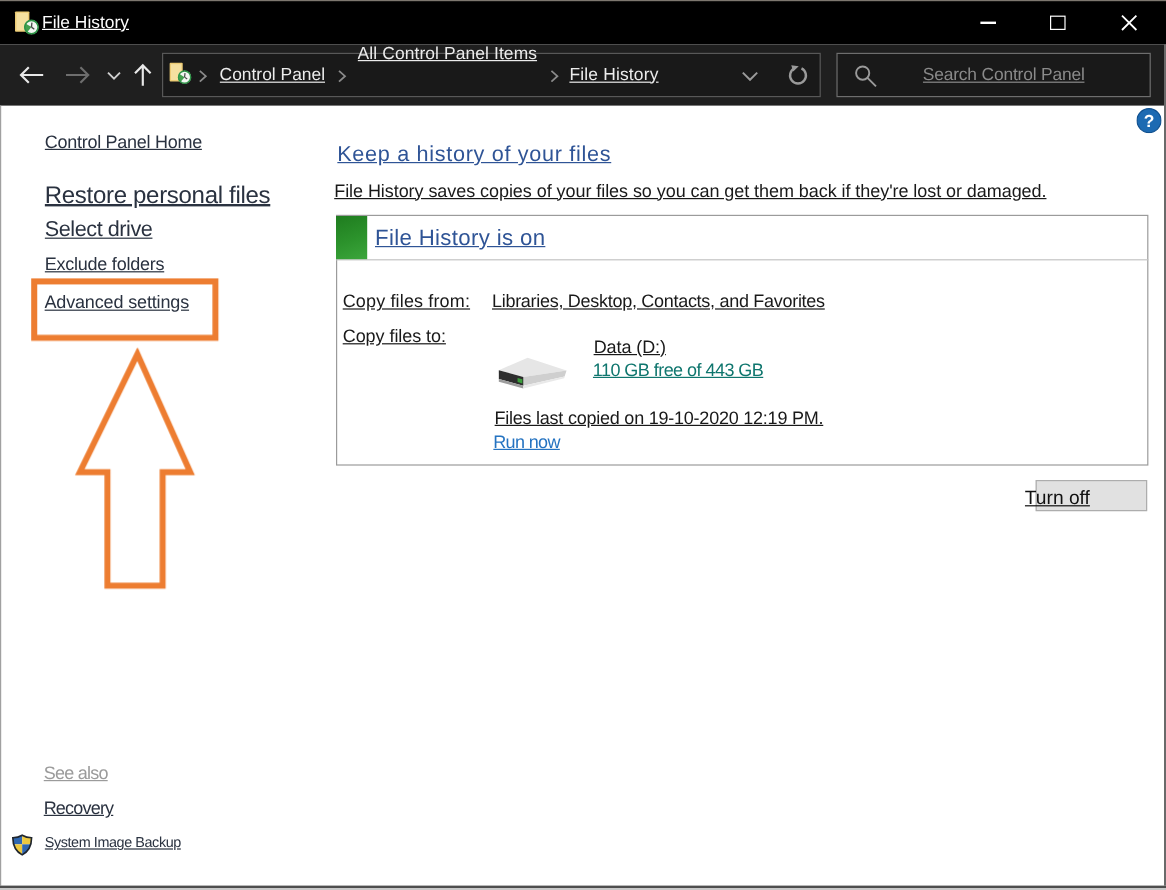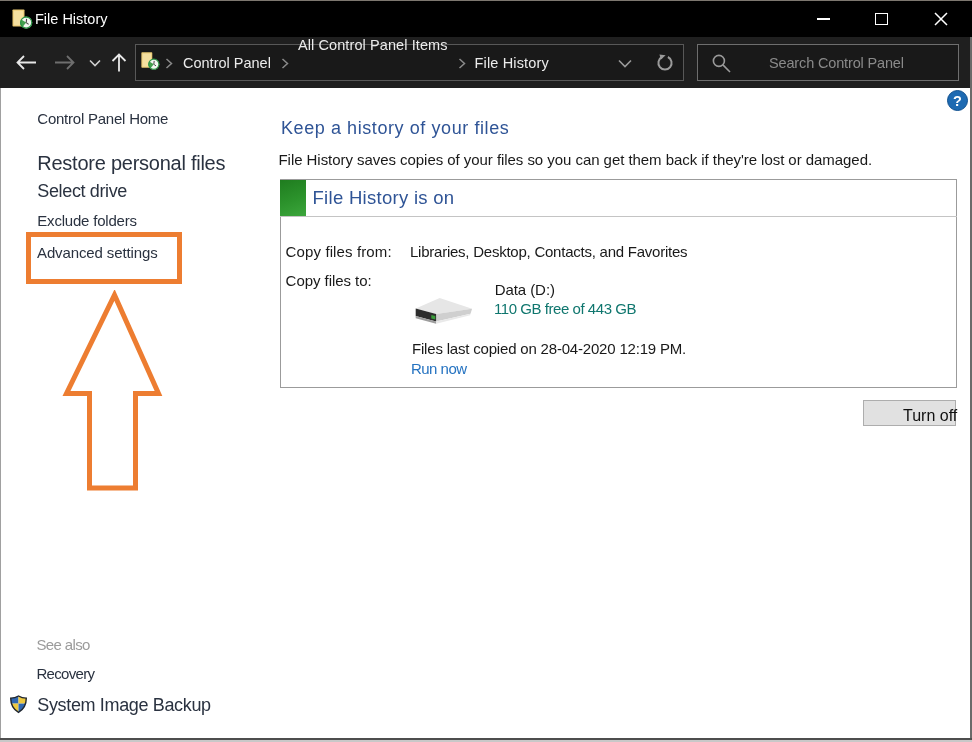--- a/index.html
+++ b/index.html
@@ -1,19 +1,19 @@
 <!DOCTYPE html>
 <html><head>
 <meta charset="utf-8">
 <style>
   html,body{margin:0;padding:0;}
   body{width:972px;height:742px;position:relative;background:#fff;
        font-family:"Liberation Sans",sans-serif;overflow:hidden;}
   .abs{position:absolute;}
-  .t{position:absolute;white-space:nowrap;line-height:1;transform:translateZ(0);}
+  .t{position:absolute;white-space:nowrap;line-height:1;transform:translateZ(0);text-decoration:underline;}
 </style>
 </head>
 <body>
 
 <div class="abs" style="left:0;top:0;width:972px;height:37px;background:#000;border-top:1px solid #7d776f;box-sizing:border-box;"></div>
 
 <svg class="abs" style="left:11px;top:8px" width="22" height="22" viewBox="0 0 22 22">
   <rect x="1.5" y="1.5" width="12" height="17" rx="0.8" fill="#eccb74"></rect>
   <rect x="2.7" y="2.7" width="9.6" height="14.6" fill="#f5e0a0"></rect>
   <circle cx="15.2" cy="14.6" r="5.9" fill="#f2f7f2"></circle>
@@ -98,21 +98,21 @@
   <text x="10.5" y="15.6" font-family="Liberation Sans" font-size="14.5" font-weight="bold" fill="#fff" text-anchor="middle">?</text>
 </svg>
 
 <div class="t" id="sb0" style="left:37.3px;top:110.5px;font-size:15px;color:#2a3240;letter-spacing:-0.23px;">Control Panel Home</div>
 <div class="t" id="sb1" style="left:37.3px;top:152.8px;letter-spacing:-0.25px;font-size:20px;color:#2a3240;">Restore personal files</div>
 <div class="t" id="sb2" style="left:37.3px;top:181.8px;font-size:18px;color:#2a3240;letter-spacing:-0.36px;">Select drive</div>
 <div class="t" id="sb3" style="left:37.3px;top:212.7px;font-size:15px;color:#2a3240;letter-spacing:-0.2px;">Exclude folders</div>
 <div class="t" id="sb4" style="left:37px;top:245px;font-size:15px;color:#2a3240;letter-spacing:-0.12px;">Advanced settings</div>
 <div class="t" id="see" style="left:36.4px;top:637.4px;letter-spacing:-0.63px;font-size:15px;color:#9b9b9b;">See also</div>
 <div class="t" id="rec" style="left:36.4px;top:666.1px;letter-spacing:-0.67px;font-size:15px;color:#2a3240;">Recovery</div>
-<div class="t" id="sib" style="left:37.3px;top:696.4px;letter-spacing:-0.35px;font-size:18px;color:#2a3240;">System Image Backup</div>
+<div class="t" id="sib" style="left:37.3px;top:696.4px;letter-spacing:-0.35px;font-size:12px;color:#2a3240;">System Image Backup</div>
 
 <svg class="abs" style="left:9px;top:695px" width="19" height="20" viewBox="0 0 19 20">
   <defs>
     <clipPath id="sh">
         <path d="M9.5 1 C11.8 2.4 14.8 3.1 17.3 3.1 C17.3 9.5 15 14.4 9.5 17.4 C4 14.4 1.7 9.5 1.7 3.1 C4.2 3.1 7.2 2.4 9.5 1 Z"></path>
       </clipPath>
   </defs>
   <g clip-path="url(#sh)">
     <rect x="0" y="0" width="9.5" height="8.6" fill="#2f67b1"></rect>
     <rect x="9.5" y="0" width="9.5" height="8.6" fill="#eec93f"></rect>
@@ -128,31 +128,31 @@
 <div class="abs" style="left:280px;top:179px;width:677px;height:209px;border:1px solid #9b9b9b;box-sizing:border-box;"></div>
 <div class="abs" style="left:280px;top:179px;width:677px;height:38px;border-bottom:1px solid #c4c4c4;box-sizing:border-box;"></div>
 <div class="abs" style="left:280px;top:180px;width:26px;height:36px;background:linear-gradient(160deg,#1f7c1f 0%,#2c932c 55%,#3ca63c 100%);"></div>
 <div class="t" id="fhon" style="left:312.5px;top:189px;font-size:18.5px;letter-spacing:0.29px;color:#2f5496;">File History is on</div>
 
 <div class="t" id="cff" style="left:285.6px;top:244.2px;letter-spacing:0.12px;font-size:15px;color:#191919;">Copy files from:</div>
 <div class="t" id="lib" style="left:410px;top:244.2px;letter-spacing:-0.24px;font-size:15px;color:#191919;">Libraries, Desktop, Contacts, and Favorites</div>
 <div class="t" id="cft" style="left:285.6px;top:273.1px;letter-spacing:-0.05px;font-size:15px;color:#191919;">Copy files to:</div>
 <div class="t" id="data" style="left:494.7px;top:281.6px;font-size:15px;color:#191919;letter-spacing:-0.07px;">Data (D:)</div>
 <div class="t" id="gb" style="left:494px;top:301.1px;letter-spacing:-0.45px;font-size:15px;color:#0f766e;">110 GB free of 443 GB</div>
-<div class="t" id="flc" style="left:412px;top:341.2px;letter-spacing:-0.19px;font-size:15px;color:#191919;">Files last copied on 28-04-2020 12:19 PM.</div>
+<div class="t" id="flc" style="left:412px;top:341.2px;letter-spacing:-0.19px;font-size:15px;color:#191919;">Files last copied on 19-10-2020 12:19 PM.</div>
 <div class="t" id="run" style="left:411px;top:360.6px;font-size:15px;color:#2573c1;letter-spacing:-0.53px;">Run now</div>
 
 <svg class="abs" style="left:413px;top:296px" width="62" height="32" viewBox="0 0 62 32">
   <polygon points="2.7,12.5 26.7,2.1 59.1,12.8 23.1,18.1" fill="#e6e6e6"></polygon>
   <polygon points="23.1,18.1 59.1,12.8 57.5,17.7 23.1,25.4" fill="#cfcfcf"></polygon>
   <polygon points="2.7,12.5 23.1,18.1 23.1,25.4 2.7,19.9" fill="#2d2d2d"></polygon>
   <polygon points="18.3,19.0 22.3,20.1 22.3,23.5 18.3,22.4" fill="#3b9e3b"></polygon>
   <polygon points="2.7,19.9 23.1,25.4 23.1,27.7 2.7,22.2" fill="#9d9d9d"></polygon>
   <polygon points="23.1,25.4 57.5,17.7 57.2,19.2 23.1,27.7" fill="#e9e9e9"></polygon>
 </svg>
 
 <div class="abs" style="left:863px;top:400px;width:93px;height:26px;background:#e1e1e1;border:1px solid #adadad;box-sizing:border-box;"></div>
-<div class="t" id="toff" style="left:903px;top:408px;font-size:16px;color:#111;">Turn off</div>
+<div class="t" id="toff" style="left:854px;top:408px;font-size:16px;color:#111;">Turn off</div>
 
 <div class="abs" style="left:26px;top:232px;width:156px;height:52px;border:5px solid #ed7d31;box-sizing:border-box;"></div>
 <svg class="abs" style="left:60px;top:290px" width="105" height="203" viewBox="0 0 105 203">
   <polygon points="54.5,5 98.5,103.5 75.5,103.5 75.5,198 29.5,198 29.5,103.5 6.5,103.5" fill="none" stroke="#ed7d31" stroke-width="5" stroke-linejoin="miter"></polygon>
 </svg>
 
 </body></html>

